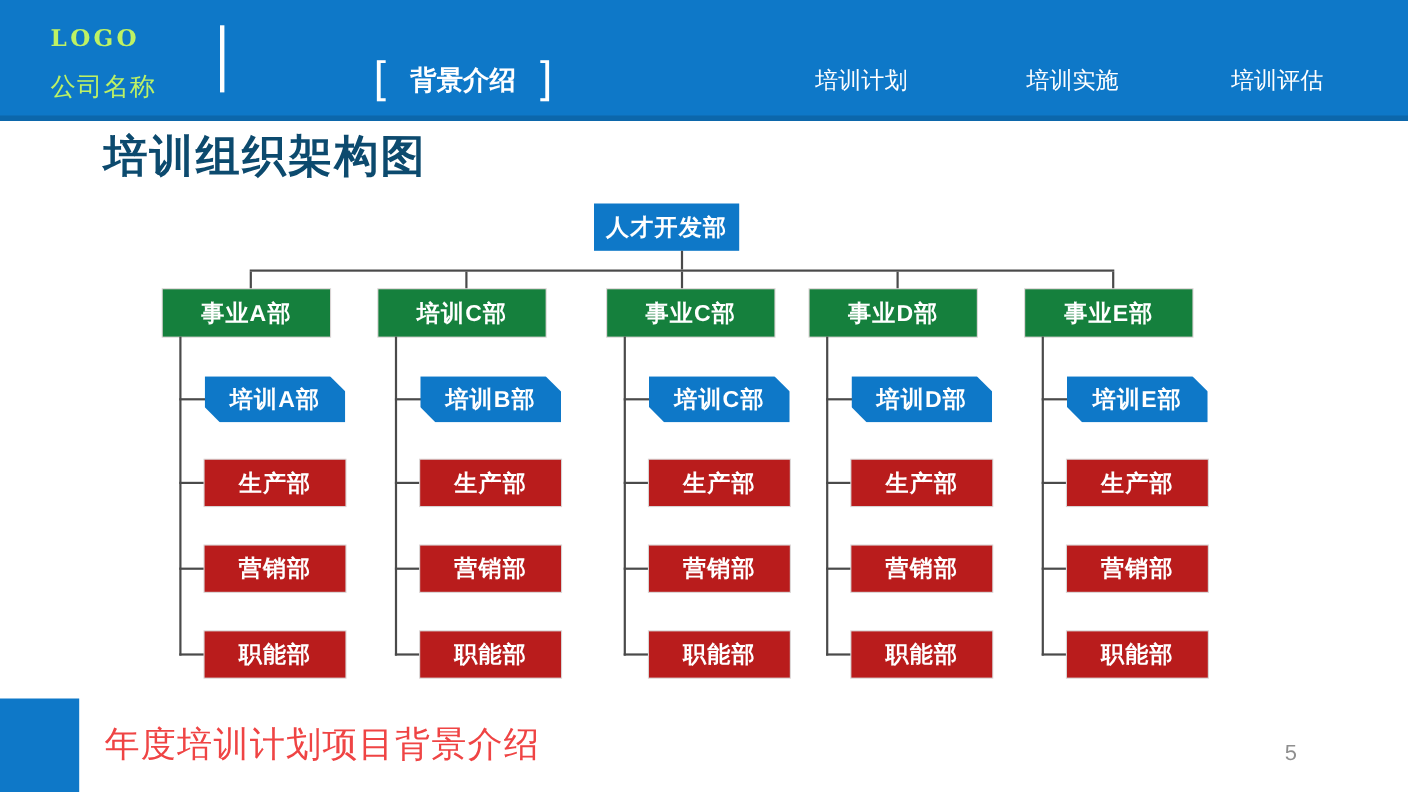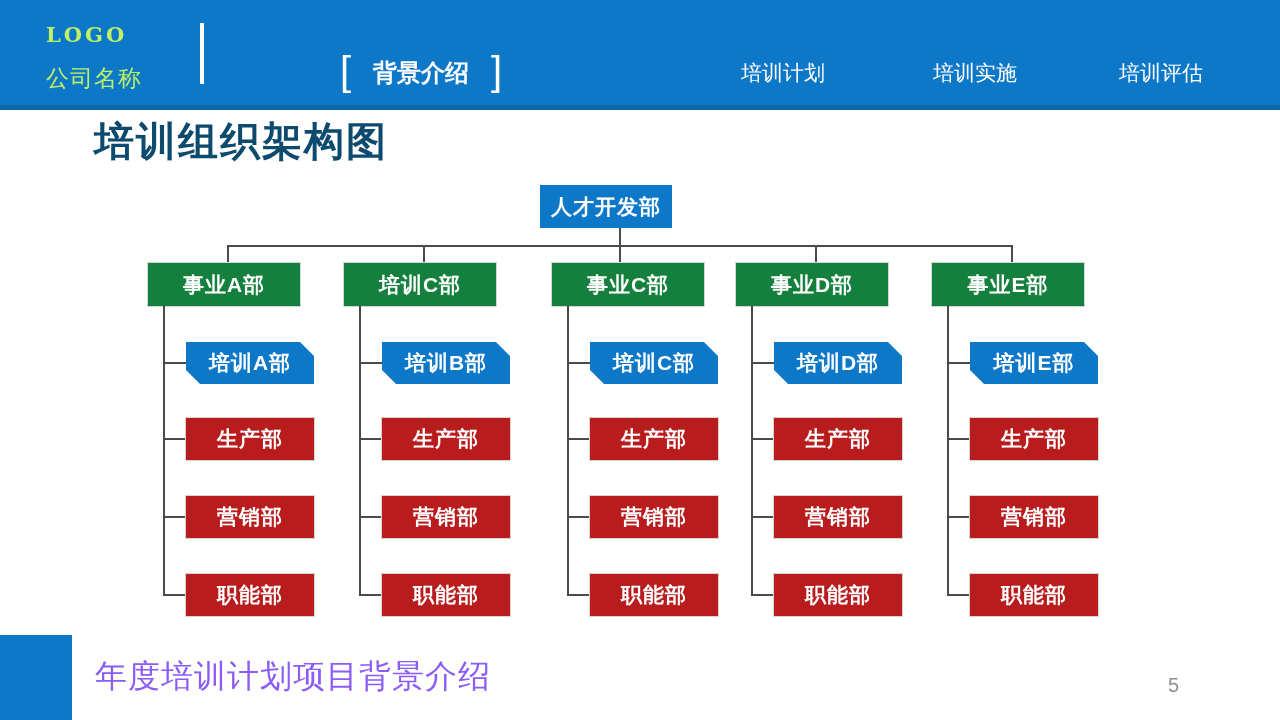--- a/index.html
+++ b/index.html
@@ -46,21 +46,21 @@
   .stub{position:absolute;left:15px;width:24px;height:2px;background:#4a4a4a;}
   .s0{top:99px;} .s1{top:175px;} .s2{top:253px;} .s3{top:331px;}
   .sub{position:absolute;left:38px;width:128px;height:42px;}
   .r0{top:79px;} .r1{top:155px;} .r2{top:233px;} .r3{top:311px;}
   .sub.dark{background:#b91c1c;box-shadow:0 0 0 1px #d9d3d3;}
   .sub.blue{background:#0e78c8;
             clip-path:polygon(0 0,calc(100% - 14px) 0,100% 14px,100% 100%,14px 100%,0 calc(100% - 14px));}
 
   
   .footer-square{position:absolute;left:0;top:635px;width:72px;height:85px;background:#0e78c8;}
-  .footer-caption{position:absolute;left:95px;top:655px;font-size:32px;color:#8b5cf6;letter-spacing:1px;}
+  .footer-caption{position:absolute;left:95px;top:655px;font-size:32px;color:#ef4444;letter-spacing:1px;}
   .page-number{position:absolute;left:1168px;top:674px;font-size:20px;color:#8f8f8f;}
 </style>
 </head>
 <body>
 
 <div class="slide">
 
   <header class="topbar">
     <div class="logo-block">
       <div class="logo-text">LOGO</div>

